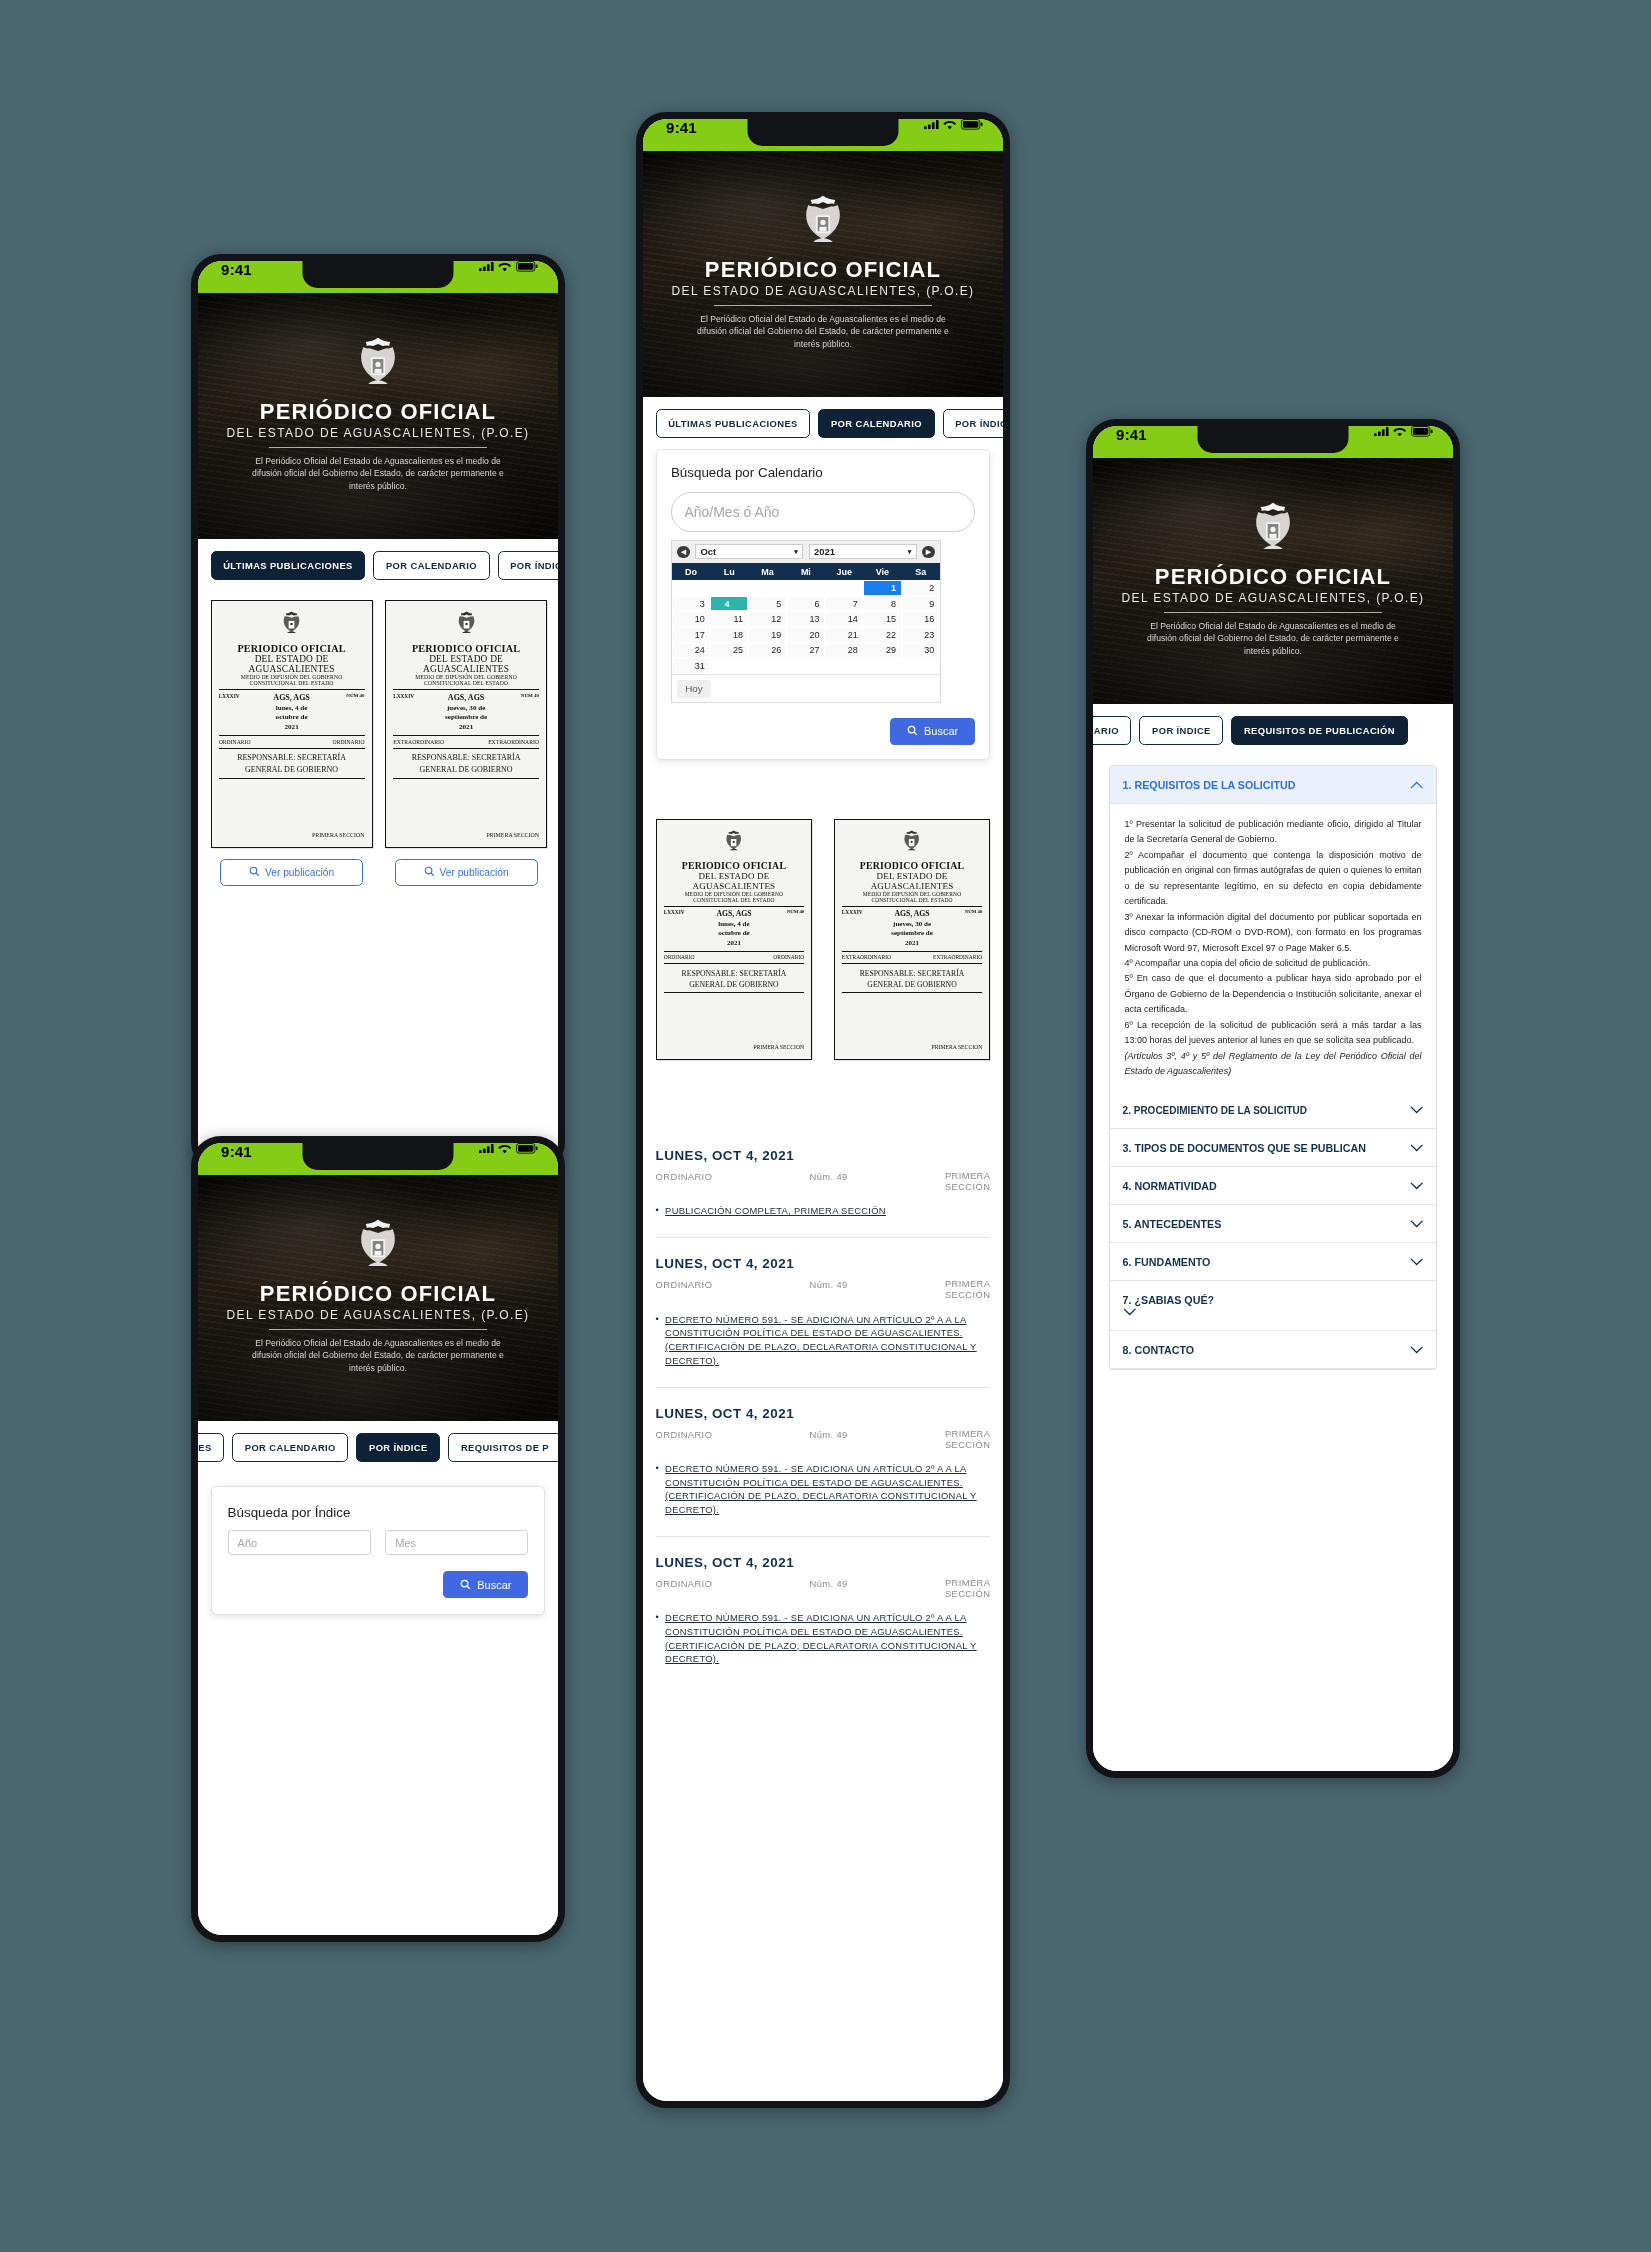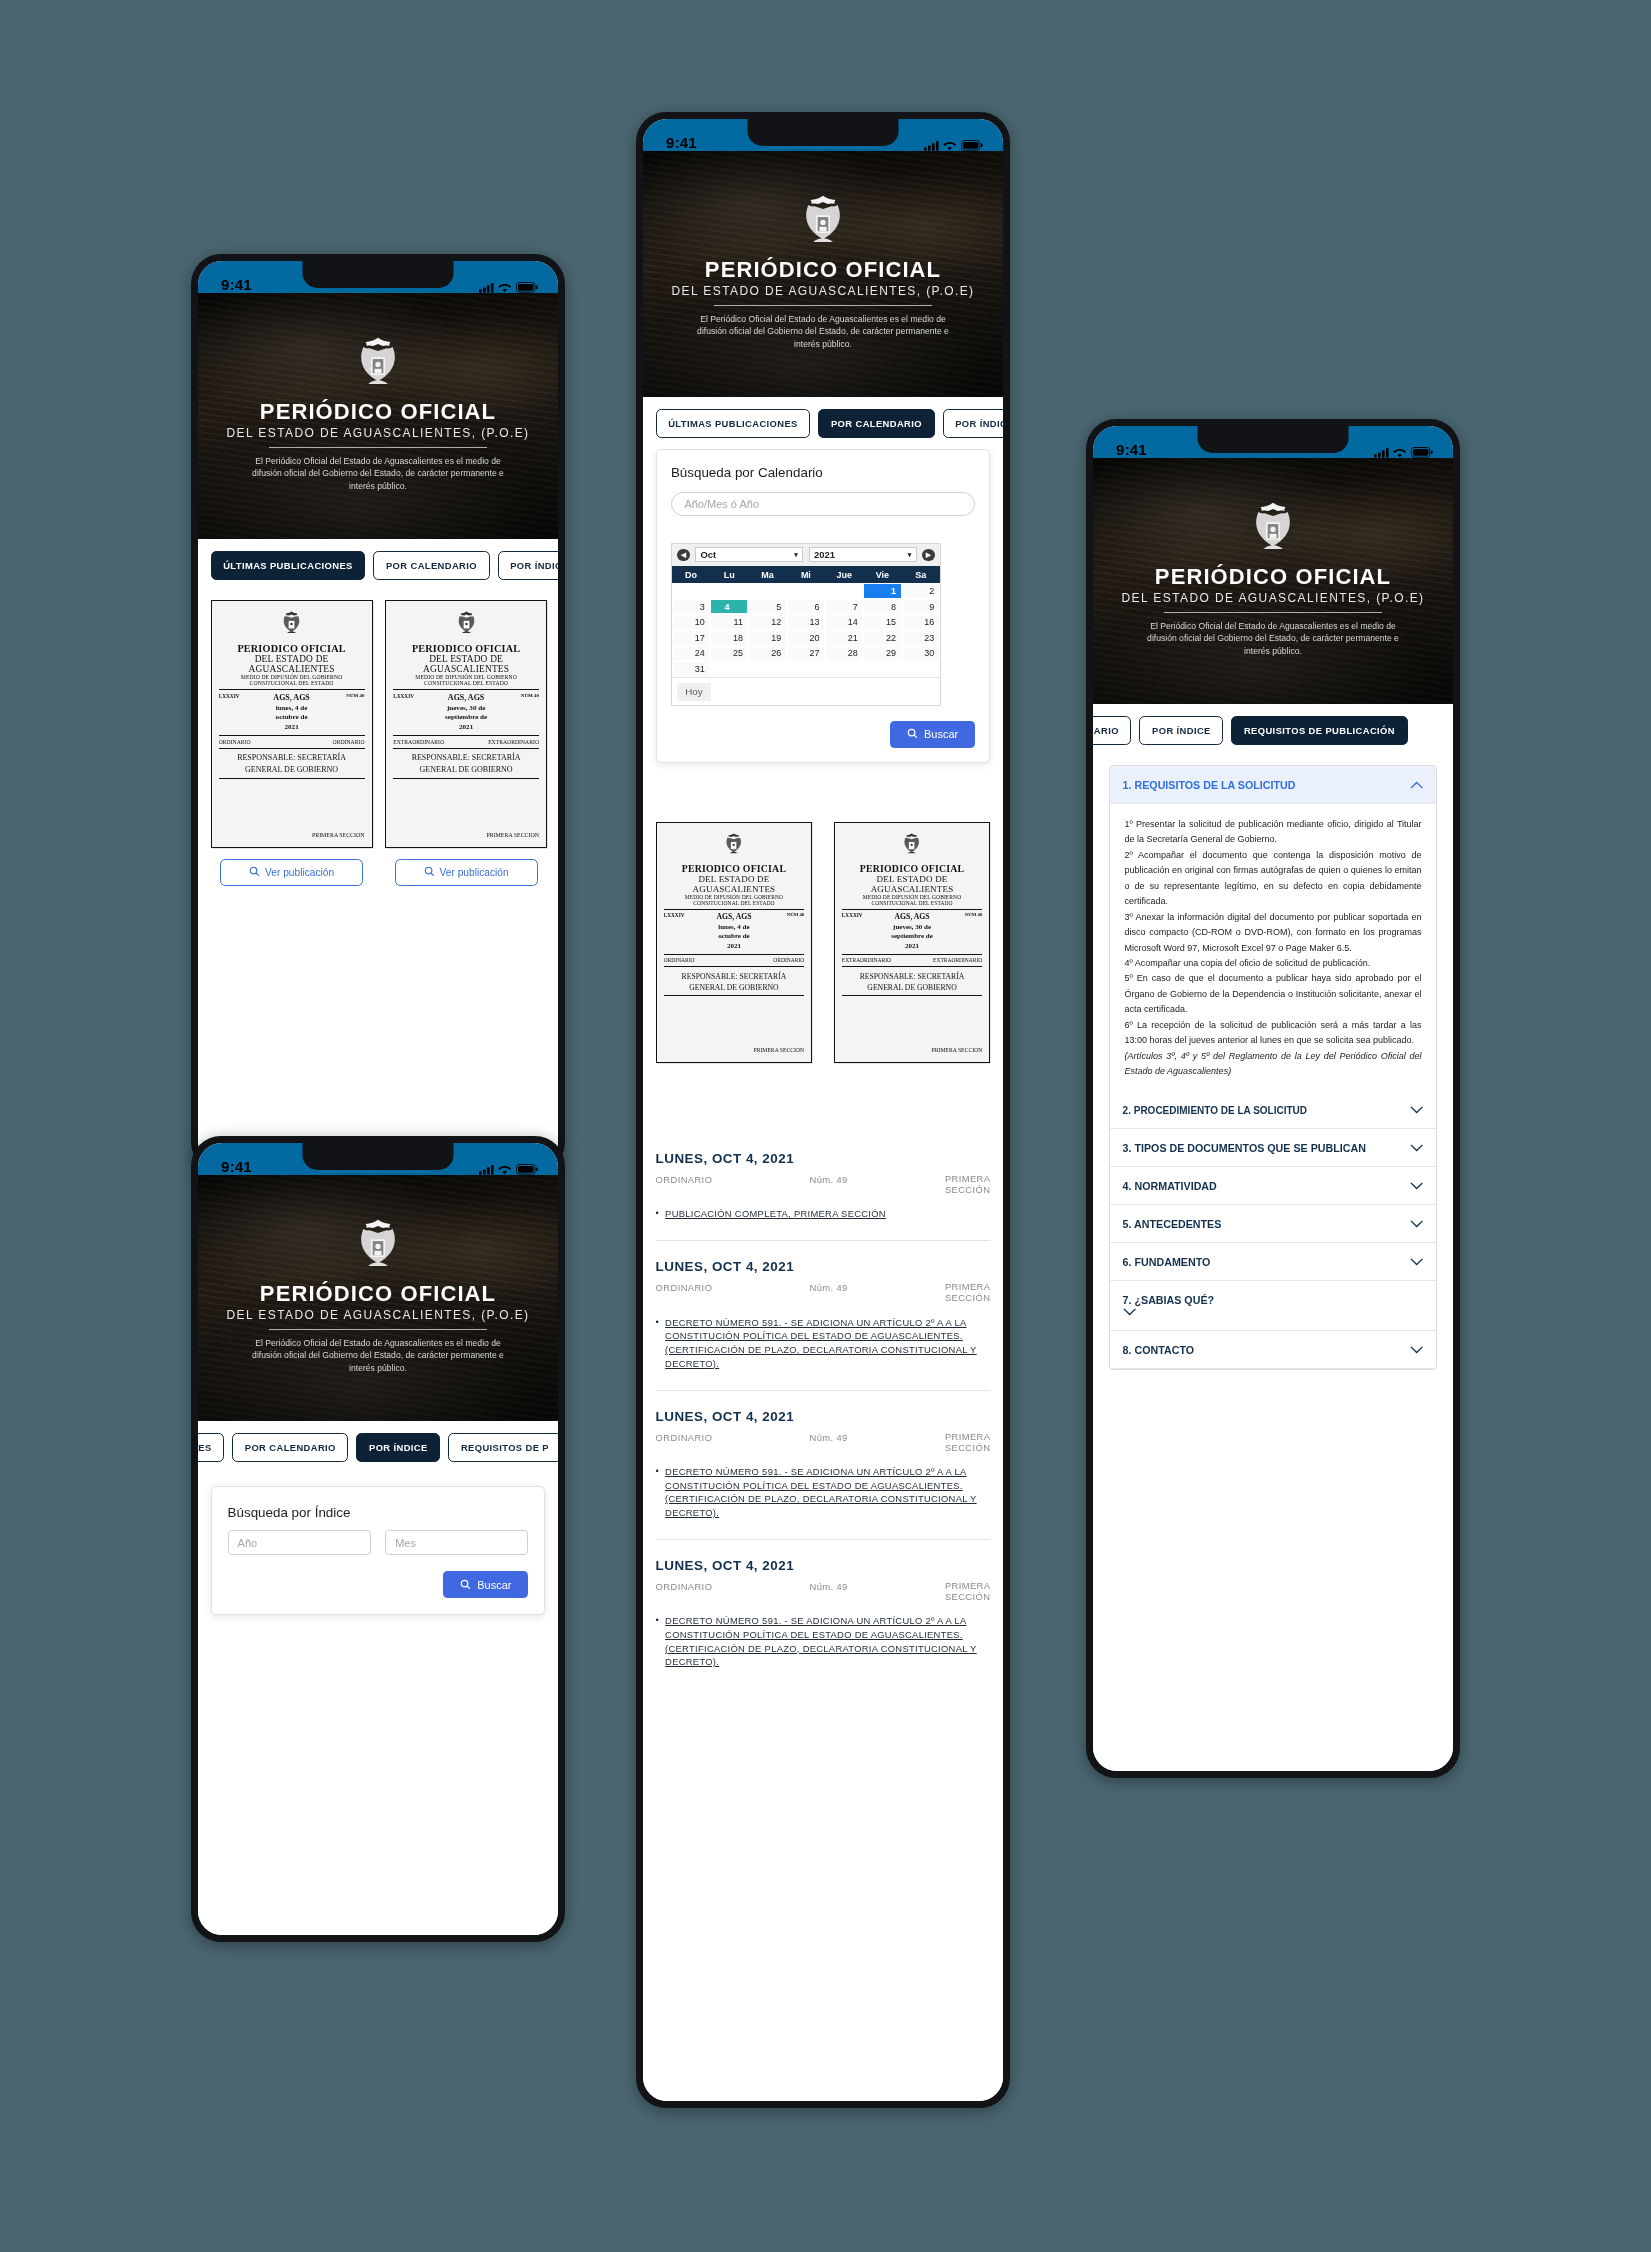--- a/index.html
+++ b/index.html
@@ -23,23 +23,23 @@
     width: 100%;
     height: 100%;
     background: #ffffff;
     border-radius: 24px;
     overflow: hidden;
     position: relative;
   }
   
   .statusbar {
     height: 32px;
-    background: #0369a1;
+    background: #84cc16;
     display: flex;
-    align-items: flex-end;
+    align-items: flex-start;
     justify-content: space-between;
     padding: 0 19.6px 0 23px;
     position: relative;
     z-index: 6;
     flex: none;
   }
   .status-time {
     font-size: 15px;
     font-weight: bold;
     color: #000;
@@ -609,21 +609,21 @@
     <div class="tabbar" style="padding:11.6px 12.5px;">
       <div class="tab" style="font-size:9.4px;padding:8px 11.6px;">ÚLTIMAS PUBLICACIONES</div>
       <div class="tab active" style="font-size:9.4px;padding:8px 11.6px;">POR CALENDARIO</div>
       <div class="tab" style="font-size:9.4px;padding:8px 11.6px;">POR ÍNDICE</div>
     </div>
 
     <div class="content" style="padding:0 12.5px;">
 
       <div class="panel" style="padding:15px 14.3px 14.3px;">
         <div class="panel-title" style="font-size:13.4px;margin-bottom:11.6px;">Búsqueda por Calendario</div>
-        <div class="input pill-input" style="height:24px;padding:0 12.5px;font-size:11px;margin-bottom:27px;">
+        <div class="input pill-input" style="height:40px;padding:0 12.5px;font-size:14px;margin-bottom:8px;">
           <span>Año/Mes ó Año</span>
         </div>
 
         <div class="cal" style="width:270px;">
           <div class="cal-head">
             <span class="cal-nav">◀</span>
             <span class="cal-sel" style="font-size:9.4px;height:15px;">
               <span>Oct</span>
               <span style="font-size:7.1px;">▾</span>
             </span>

